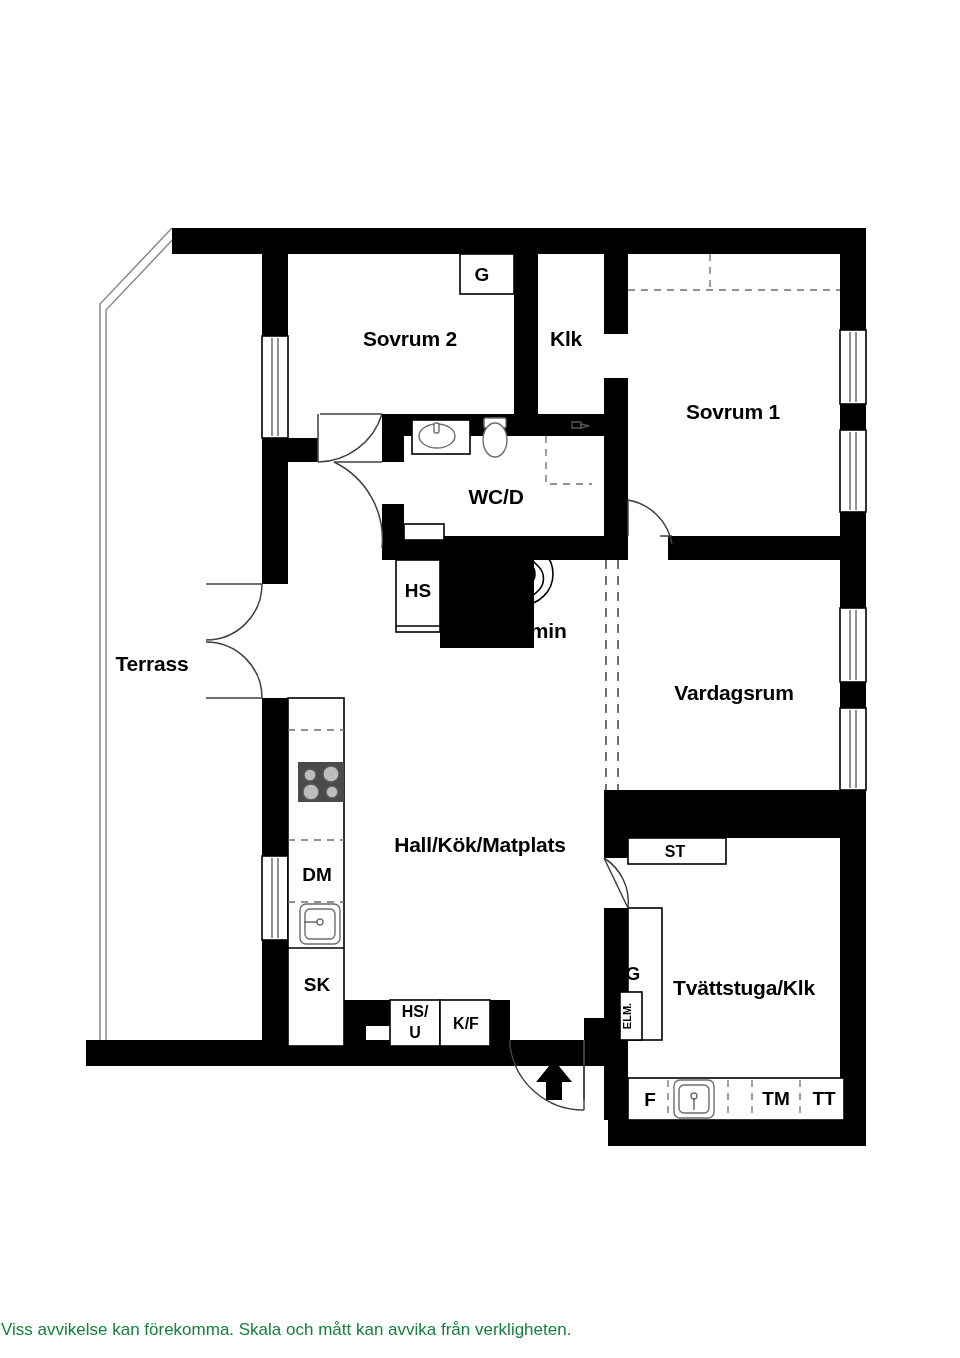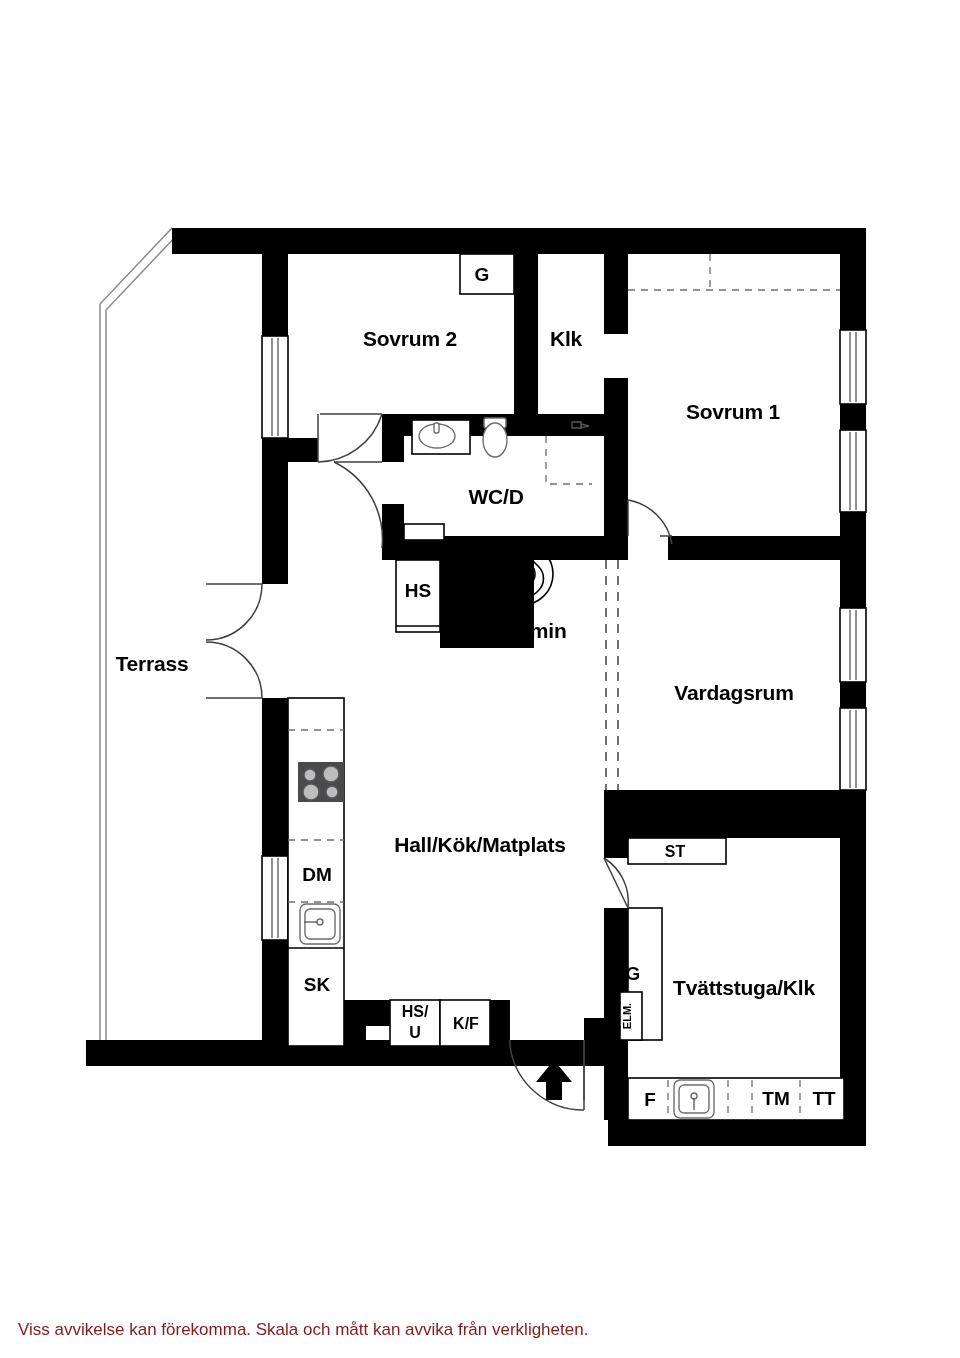--- a/index.html
+++ b/index.html
@@ -35,23 +35,23 @@
     text-anchor:middle;
   }
   .rlabel-tiny{
     font-family:"Liberation Sans", sans-serif;
     font-weight:bold;font-size:11px;fill:#000000;
     text-anchor:middle;
   }
   .hob{fill:#4a4a4c;stroke:none;}
   .hobring{fill:#bdbdbd;stroke:#58595b;stroke-width:1.4;}
   #footer-note{
-    position:absolute;left:18px;top:1320px;
-    font-family:"Liberation Sans", sans-serif;
-    font-size:17px;color:#7f1d1d;white-space:nowrap;
+    position:absolute;left:1px;top:1320px;
+    font-family:"Liberation Sans", sans-serif;
+    font-size:17px;color:#15803d;white-space:nowrap;
   }
 </style>
 </head>
 <body>
 
 <div id="plan-root">
 
   <svg id="floorplan" viewBox="0 0 960 1358">
 
     <g>

